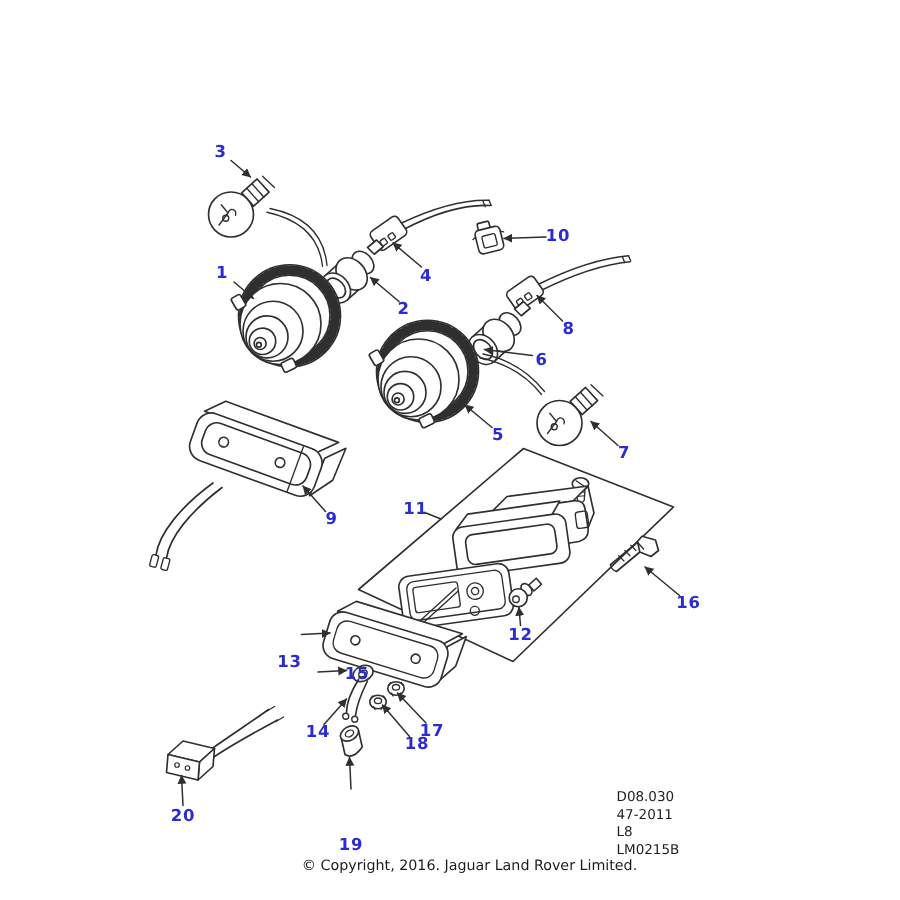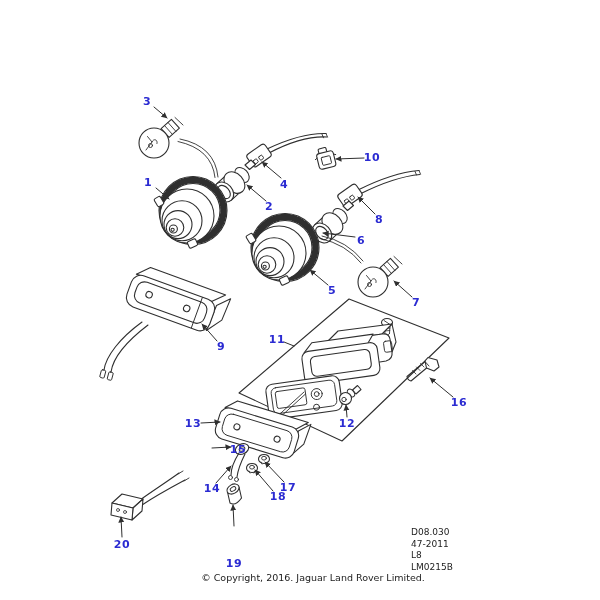--- a/index.html
+++ b/index.html
@@ -253,21 +253,21 @@
       <span class="callout" style="left: 147px; top: 101px;">3</span>
       <span class="callout" style="left: 284px; top: 184px;">4</span>
       <span class="callout" style="left: 332px; top: 290px;">5</span>
       <span class="callout" style="left: 361px; top: 240px;">6</span>
       <span class="callout" style="left: 416px; top: 302px;">7</span>
       <span class="callout" style="left: 379px; top: 219px;">8</span>
       <span class="callout" style="left: 221px; top: 346px;">9</span>
       <span class="callout" style="left: 372px; top: 157px;">10</span>
       <span class="callout" style="left: 277px; top: 339px;">11</span>
       <span class="callout" style="left: 347px; top: 423px;">12</span>
-      <span class="callout" style="left: 193px; top: 423px;">13</span>
+      <span class="callout" style="left: 193px; top: 441px;">13</span>
       <span class="callout" style="left: 212px; top: 488px;">14</span>
       <span class="callout" style="left: 204px; top: 449px; margin-left: 34px;">15</span>
       <span class="callout" style="left: 459px; top: 402px;">16</span>
       <span class="callout" style="left: 288px; top: 487px;">17</span>
       <span class="callout" style="left: 278px; top: 496px;">18</span>
       <span class="callout" style="left: 234px; top: 563px;">19</span>
       <span class="callout" style="left: 122px; top: 544px;">20</span>
     </div>
 
 <div id="doc-codes">

